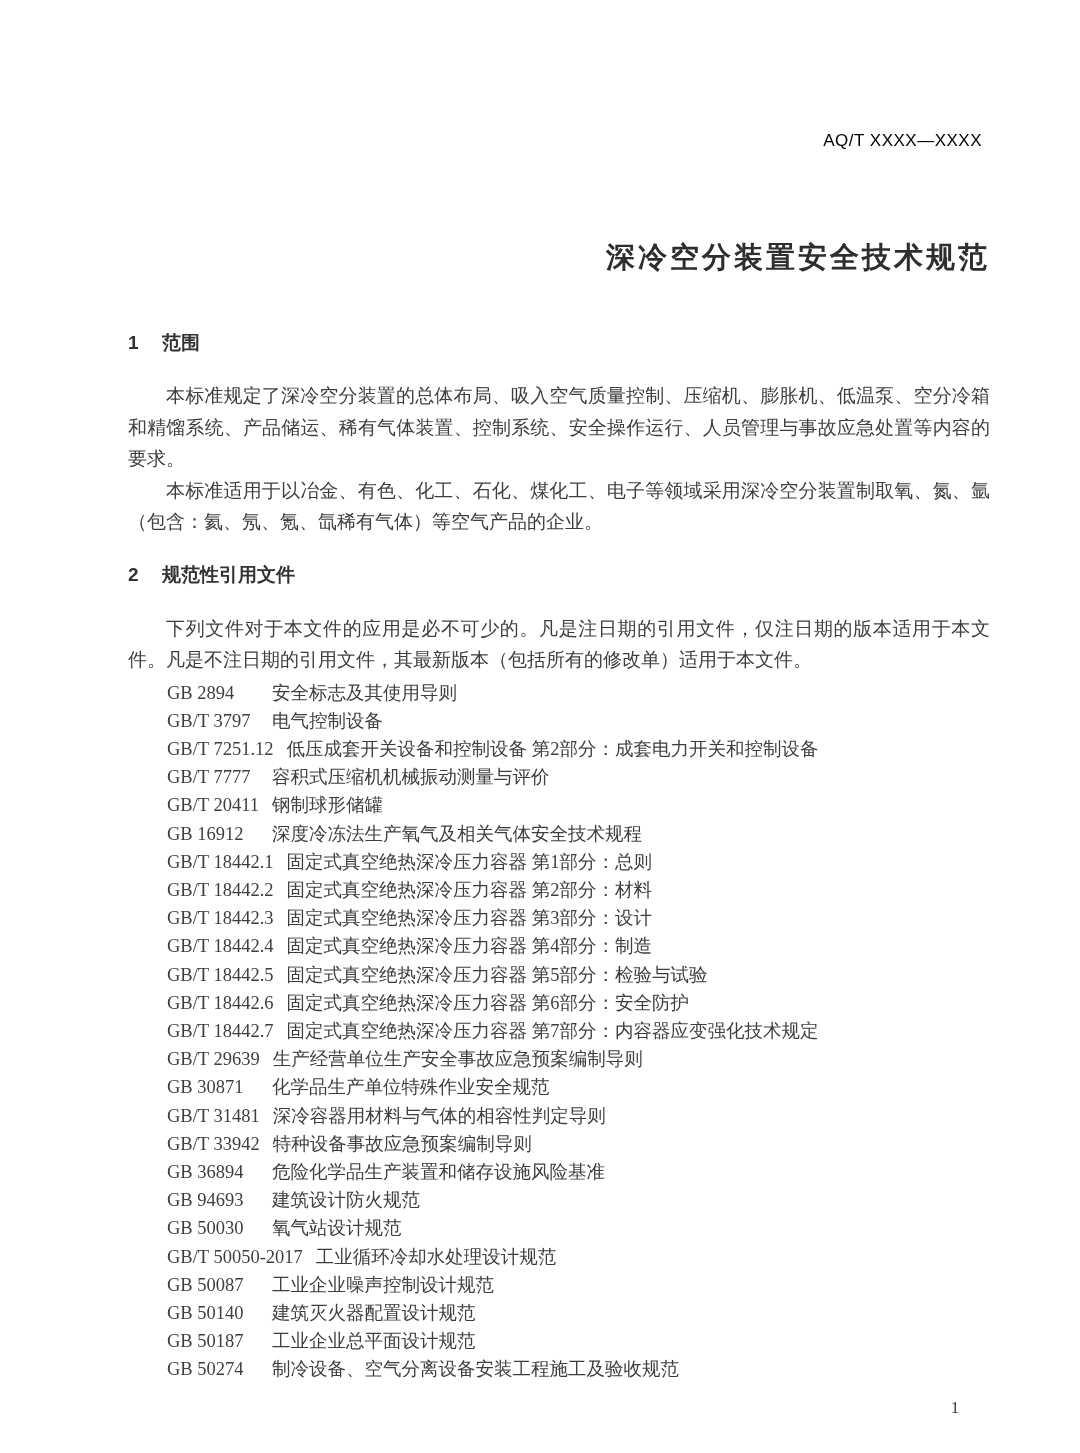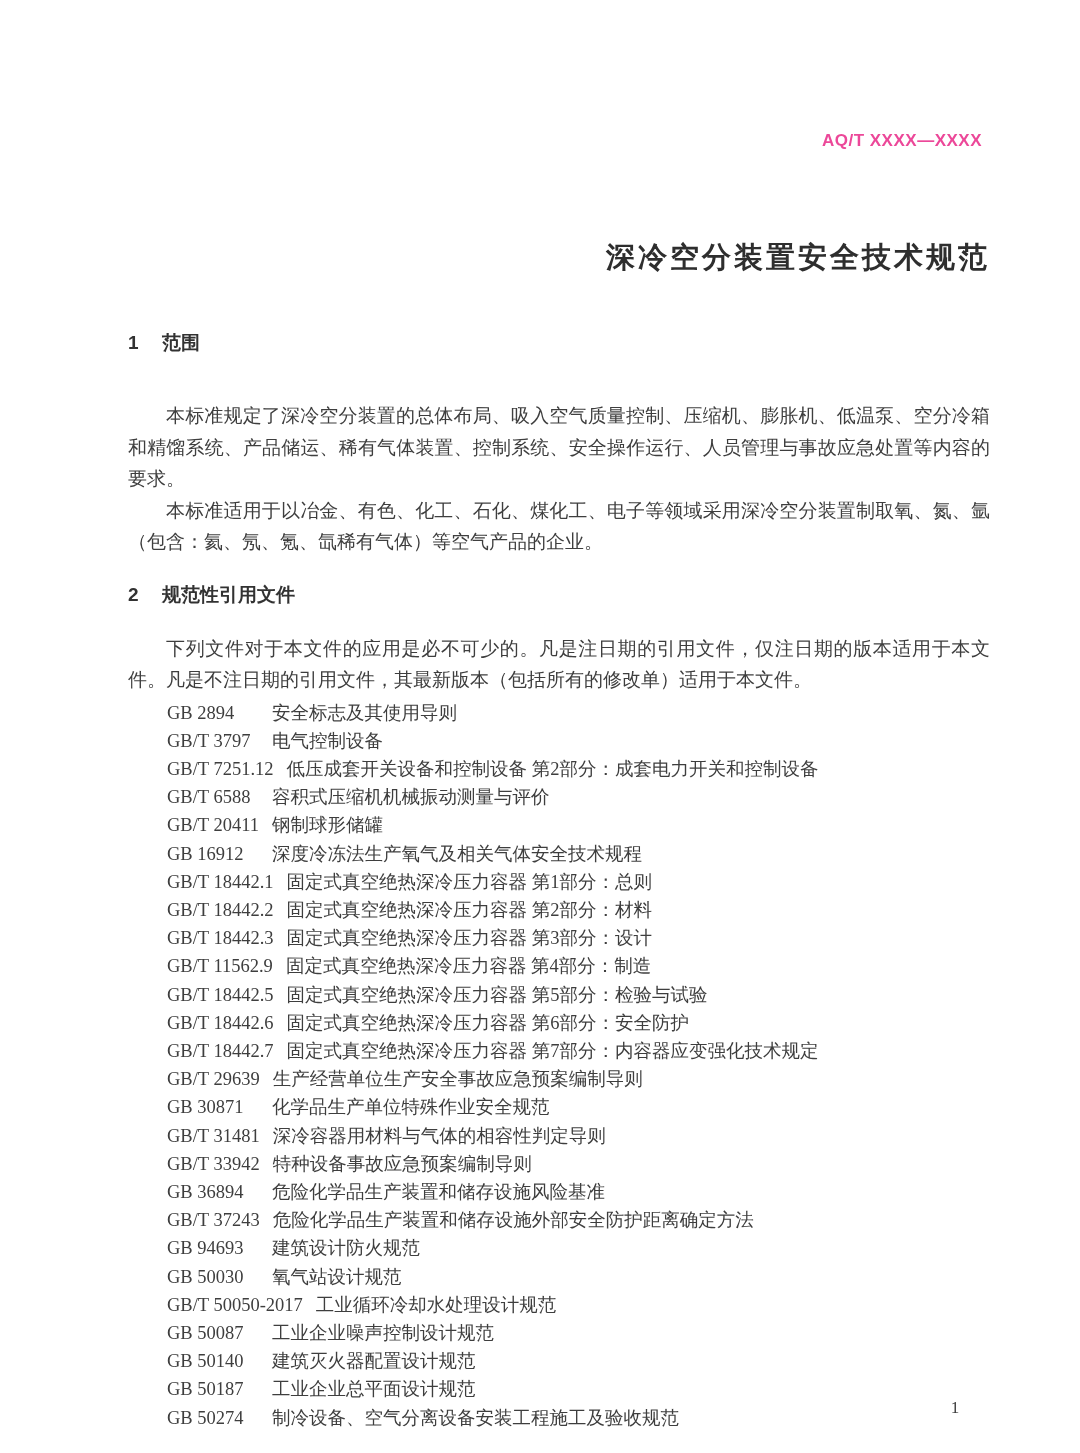--- a/index.html
+++ b/index.html
@@ -15,23 +15,23 @@
     overflow: hidden;
     font-family: "Liberation Serif", serif;
     color: #3e3e3e;
   }
   .doc-header {
     position: absolute;
     top: 131px;
     right: 98px;
     font-family: "Liberation Sans", sans-serif;
     font-size: 17px;
-    font-weight: 700;
+    font-weight: 400;
     letter-spacing: 0.5px;
-    color: #ec4899;
+    color: #000000;
   }
   .flow {
     position: absolute;
     left: 128px;
     top: 0;
     width: 862px;
   }
   .doc-title {
     margin: 238px 0 0 0;
     text-align: right;
@@ -46,21 +46,21 @@
     align-items: baseline;
     font-family: "Liberation Sans", sans-serif;
     font-size: 19px;
     font-weight: 700;
     color: #323232;
   }
   .sec-num { width: 34px; flex: 0 0 auto; }
   .h-scope { margin-top: 52px; }
   .h-refs  { margin-top: 24px; }
   .body-text {
-    margin-top: 44px;
+    margin-top: 24px;
     font-size: 19px;
     line-height: 31.5px;
     text-align: justify;
     color: #3e3e3e;
   }
   .body-text.refs-intro { margin-top: 25px; }
   .body-text p { margin: 0; text-indent: 2em; }
   .ref-list {
     margin: 3px 0 0 39px;
     font-size: 18.5px;
@@ -121,21 +121,21 @@
           <span class="ref-code">GB/T 3797</span>
           <span class="ref-title">电气控制设备</span>
         </div>
 
         <div class="ref-line">
           <span class="ref-code">GB/T 7251.12</span>
           <span class="ref-title">低压成套开关设备和控制设备 第2部分：成套电力开关和控制设备</span>
         </div>
 
         <div class="ref-line">
-          <span class="ref-code">GB/T 6588</span>
+          <span class="ref-code">GB/T 7777</span>
           <span class="ref-title">容积式压缩机机械振动测量与评价</span>
         </div>
 
         <div class="ref-line">
           <span class="ref-code">GB/T 20411</span>
           <span class="ref-title">钢制球形储罐</span>
         </div>
 
         <div class="ref-line">
           <span class="ref-code">GB 16912</span>
@@ -151,21 +151,21 @@
           <span class="ref-code">GB/T 18442.2</span>
           <span class="ref-title">固定式真空绝热深冷压力容器 第2部分：材料</span>
         </div>
 
         <div class="ref-line">
           <span class="ref-code">GB/T 18442.3</span>
           <span class="ref-title">固定式真空绝热深冷压力容器 第3部分：设计</span>
         </div>
 
         <div class="ref-line">
-          <span class="ref-code">GB/T 11562.9</span>
+          <span class="ref-code">GB/T 18442.4</span>
           <span class="ref-title">固定式真空绝热深冷压力容器 第4部分：制造</span>
         </div>
 
         <div class="ref-line">
           <span class="ref-code">GB/T 18442.5</span>
           <span class="ref-title">固定式真空绝热深冷压力容器 第5部分：检验与试验</span>
         </div>
 
         <div class="ref-line">
           <span class="ref-code">GB/T 18442.6</span>
@@ -195,24 +195,20 @@
         <div class="ref-line">
           <span class="ref-code">GB/T 33942</span>
           <span class="ref-title">特种设备事故应急预案编制导则</span>
         </div>
 
         <div class="ref-line">
           <span class="ref-code">GB 36894</span>
           <span class="ref-title">危险化学品生产装置和储存设施风险基准</span>
         </div>
 
-        <div class="ref-line">
-          <span class="ref-code">GB/T 37243</span>
-          <span class="ref-title">危险化学品生产装置和储存设施外部安全防护距离确定方法</span>
-        </div>
 
         <div class="ref-line">
           <span class="ref-code">GB 94693</span>
           <span class="ref-title">建筑设计防火规范</span>
         </div>
 
         <div class="ref-line">
           <span class="ref-code">GB 50030</span>
           <span class="ref-title">氧气站设计规范</span>
         </div>

